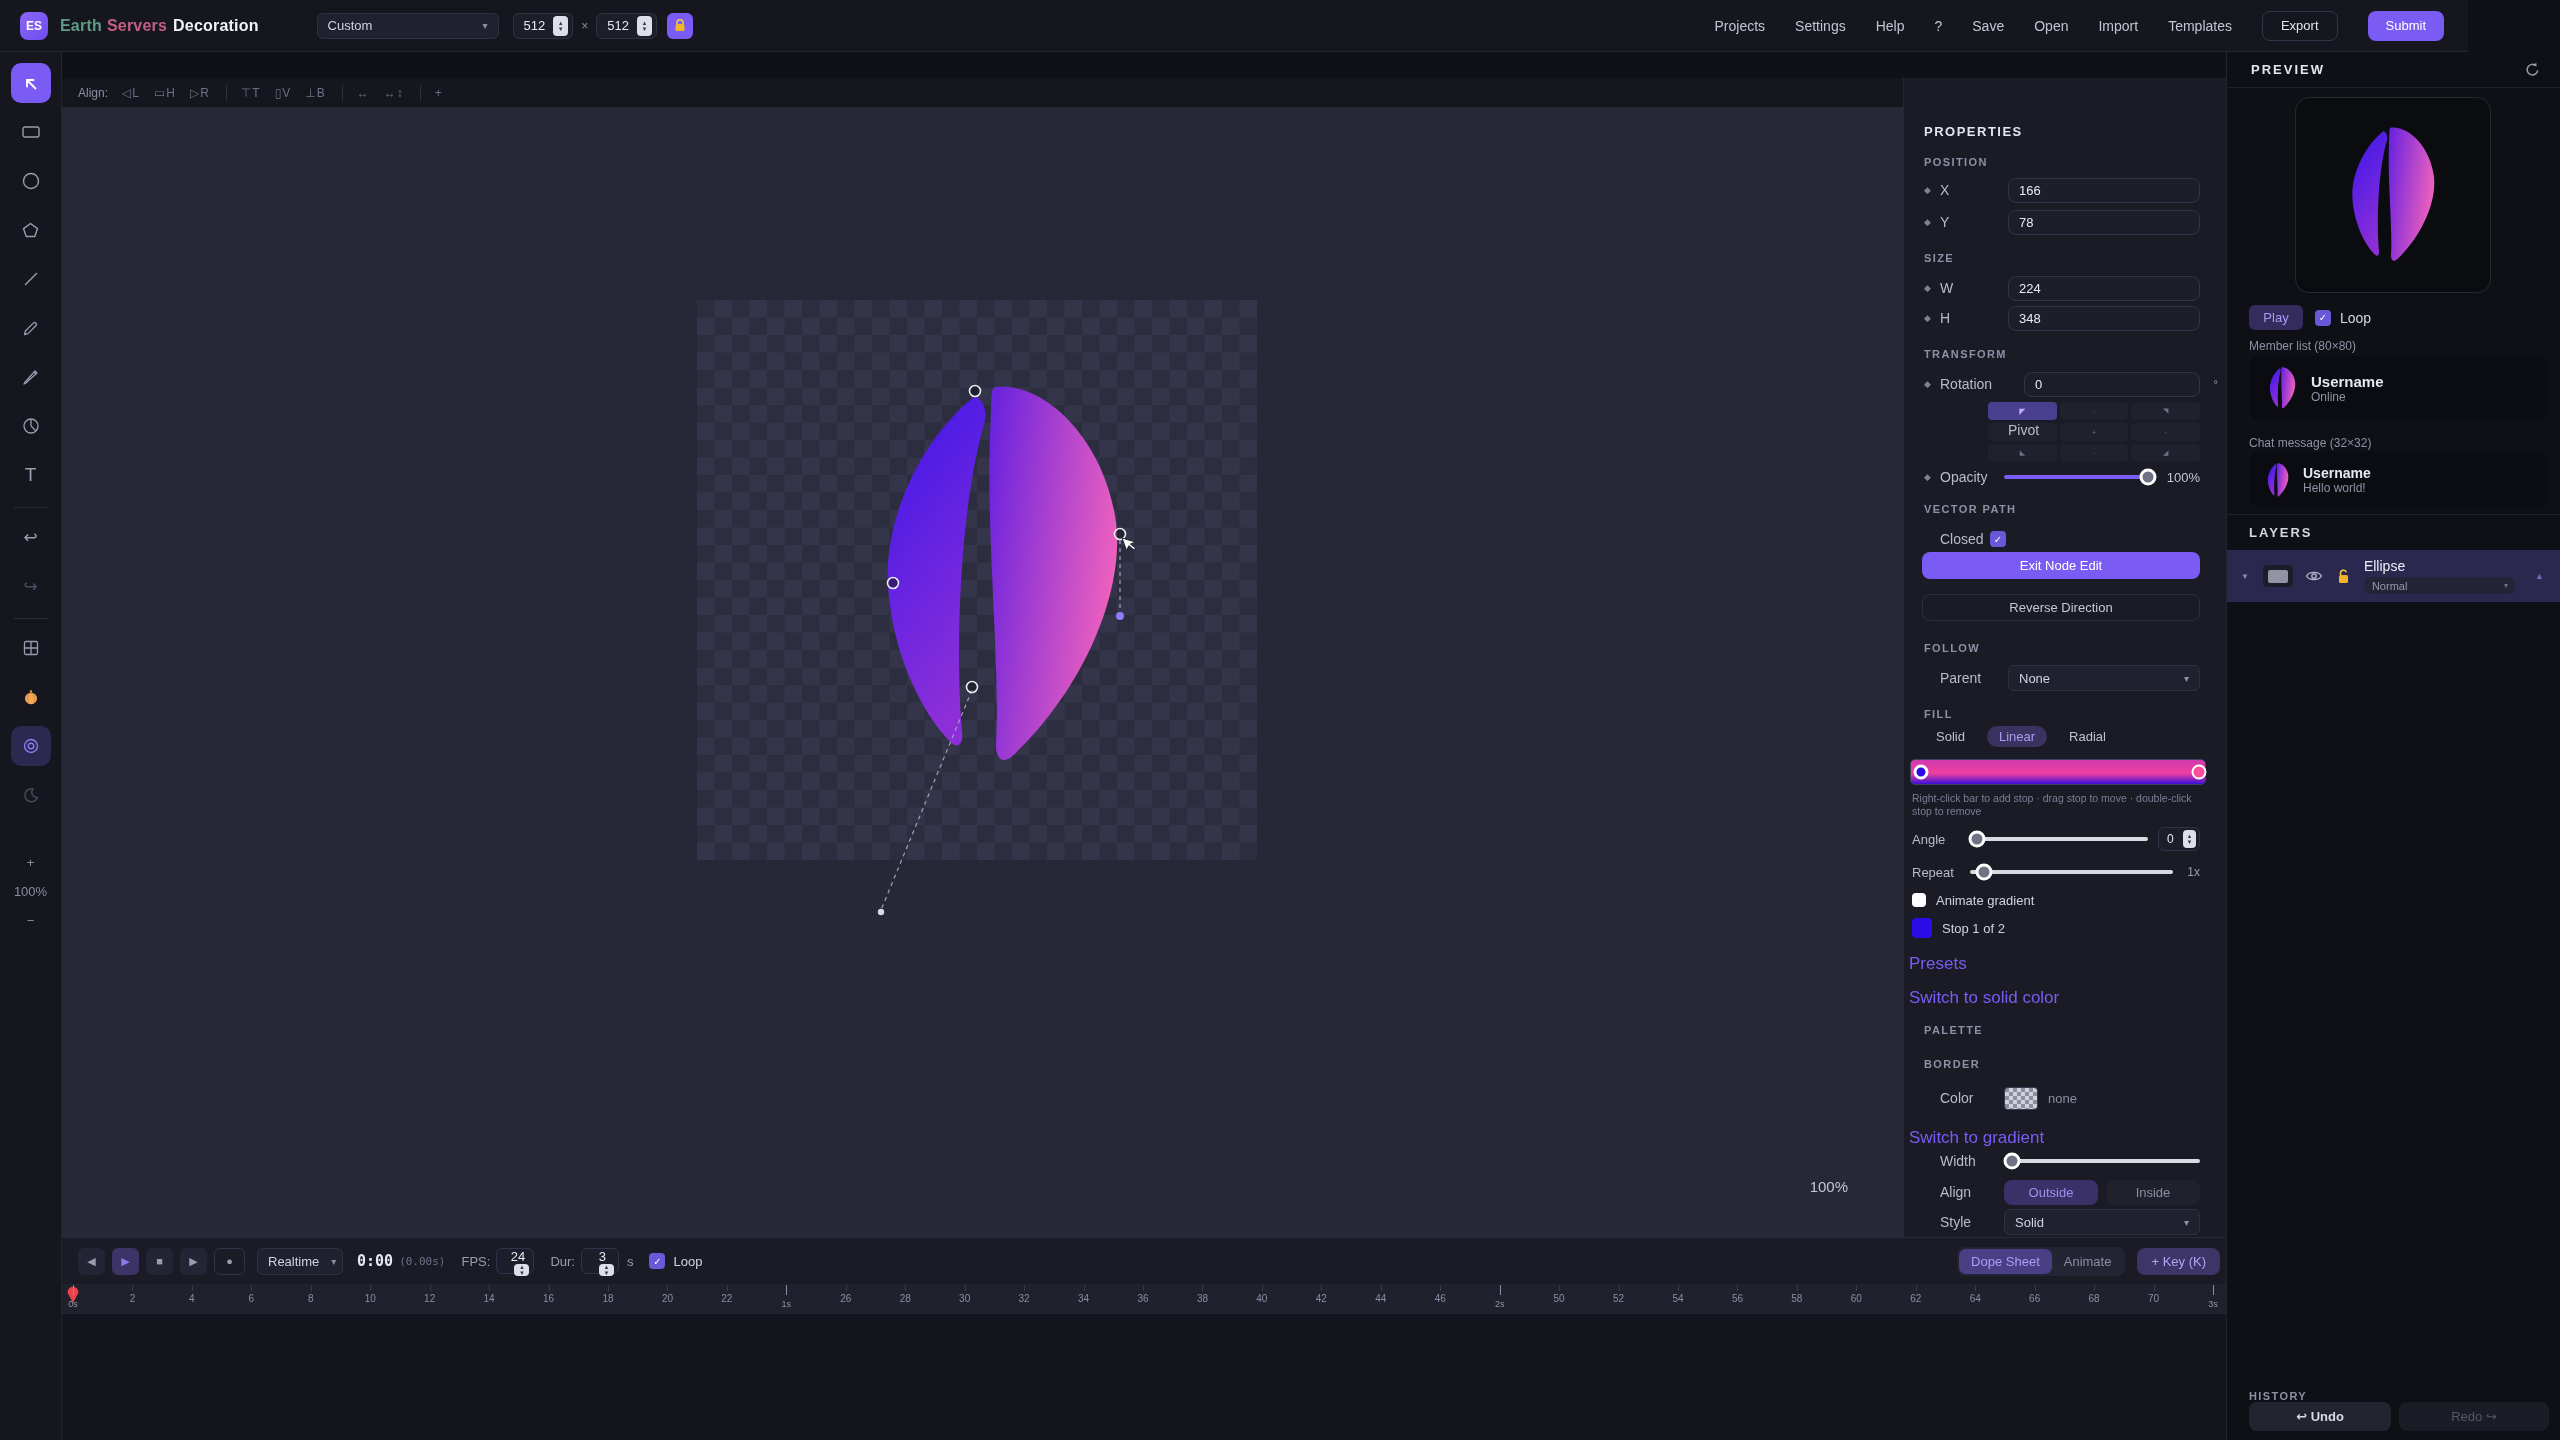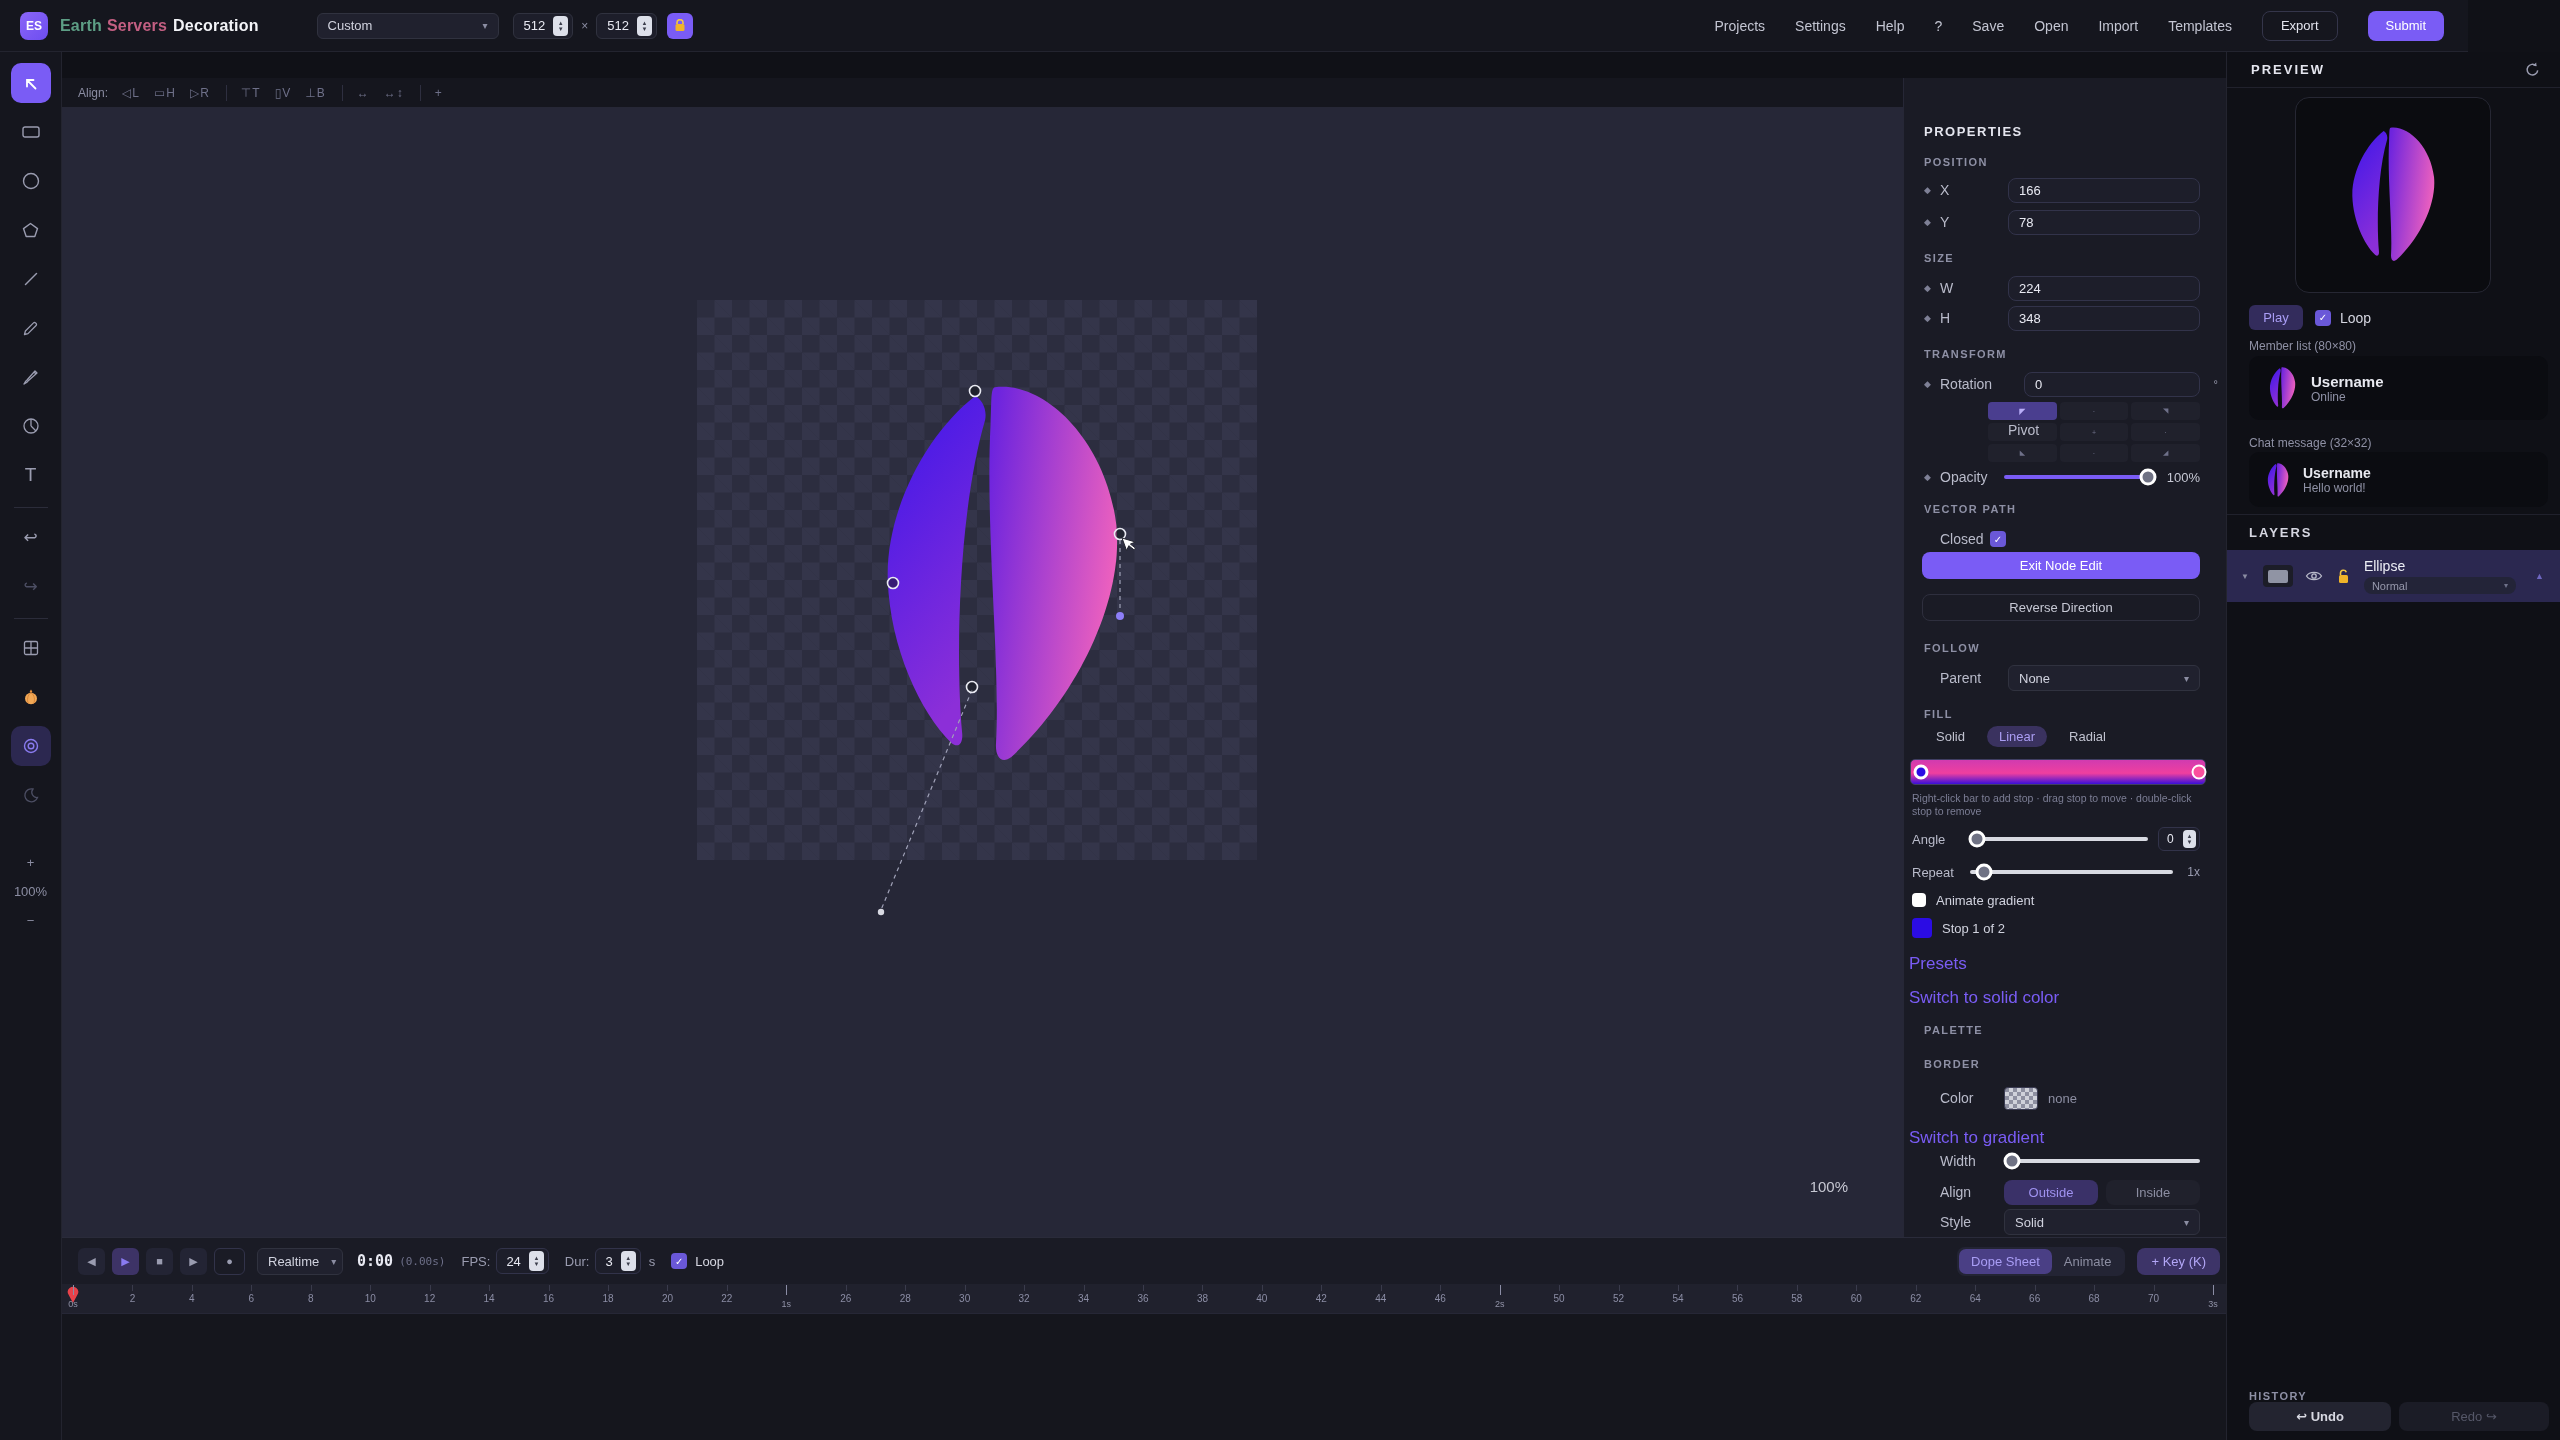--- a/index.html
+++ b/index.html
@@ -107,21 +107,21 @@
   
   #timeline { position:absolute; left:62px; top:1237px; width:2164px; height:203px; background:#1a1b25; border-top:1px solid #2a2b3a; }
   #tl-controls { position:absolute; left:0; top:6px; right:0; height:34px; display:flex; align-items:center; }
   .tbtn { width:27px; height:27px; background:#232434; border-radius:6px; display:flex; align-items:center; justify-content:center; color:#9a9cb0; font-size:11px; margin-left:7px; }
   .tbtn.play { background:#3d3366; color:#8a7bf0; }
   .tbtn.rec { background:transparent; border:1px solid #32334a; width:31px; }
   #tl-speed { width:86px; margin-left:12px; height:27px; }
   .timetxt { font-family:"DejaVu Sans Mono",monospace; font-size:15px; font-weight:bold; color:#e8e9f2; margin-left:14px; }
   .timesub { font-family:"DejaVu Sans Mono",monospace; font-size:11px; color:#6e7089; margin-left:6px; }
   .tl-label { font-size:13px; color:#9a9cb0; margin-left:16px; }
-  .tl-num { margin-left:6px; height:26px; background:#1d1e2a; border:1px solid #32334a; border-radius:6px; display:flex; align-items:center; padding:0 4px 0 9px; font-size:13px; color:#e8e9f2; }
+  .tl-num { margin-left:6px; height:26px; background:#1d1e2a; border:1px solid #32334a; border-radius:6px; display:flex; align-items:center; padding:0 4px 0 9px; font-size:13px; color:#e8e9f2;flex-direction:column; }
   #tl-right { margin-left:auto; display:flex; align-items:center; margin-right:6px; }
   #dope-seg { display:flex; background:#232434; border-radius:8px; padding:2px; }
   #dope-seg .seg { padding:5px 12px; border-radius:7px; font-size:13px; color:#8c8ea2; }
   #dope-seg .seg.active { background:#4a3f85; color:#a99df5; }
   #keybtn { margin-left:12px; background:#3d3468; color:#b3a7f7; border-radius:8px; padding:6px 14px; font-size:13px; }
   #ruler { position:absolute; left:0; top:46px; width:2164px; height:30px; background:#20212d; border-bottom:1px solid #262736; }
   .tick { position:absolute; top:1px; width:1px; height:6px; background:#3a3b4c; }
   .tick.sec { height:10px; background:#8b8da5; }
   .fnum { position:absolute; top:9px; transform:translateX(-50%); font-size:10px; color:#8b8da5; }
   .snum { position:absolute; top:15px; transform:translateX(-50%); font-size:9px; color:#9193a8; }

